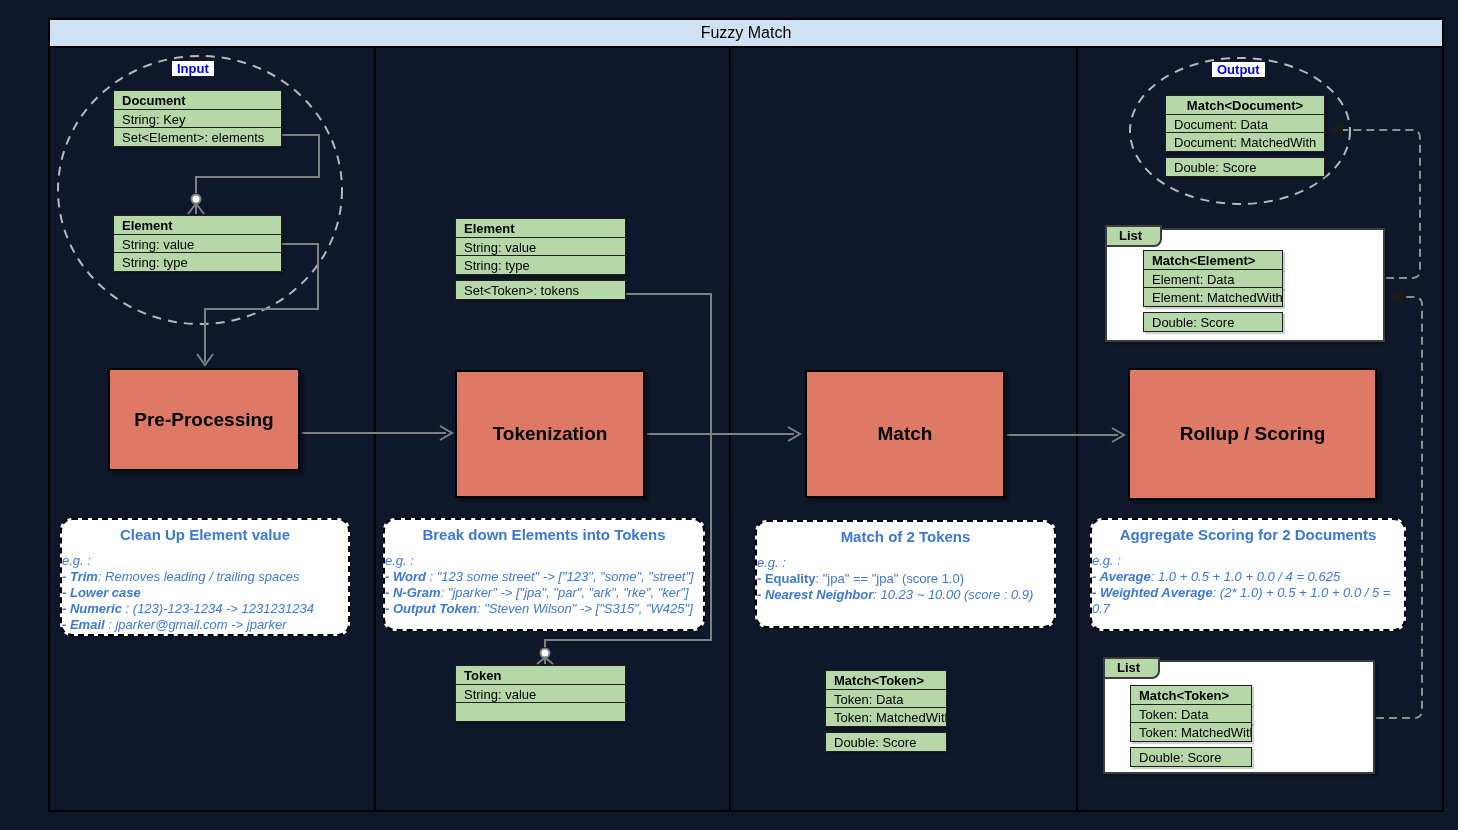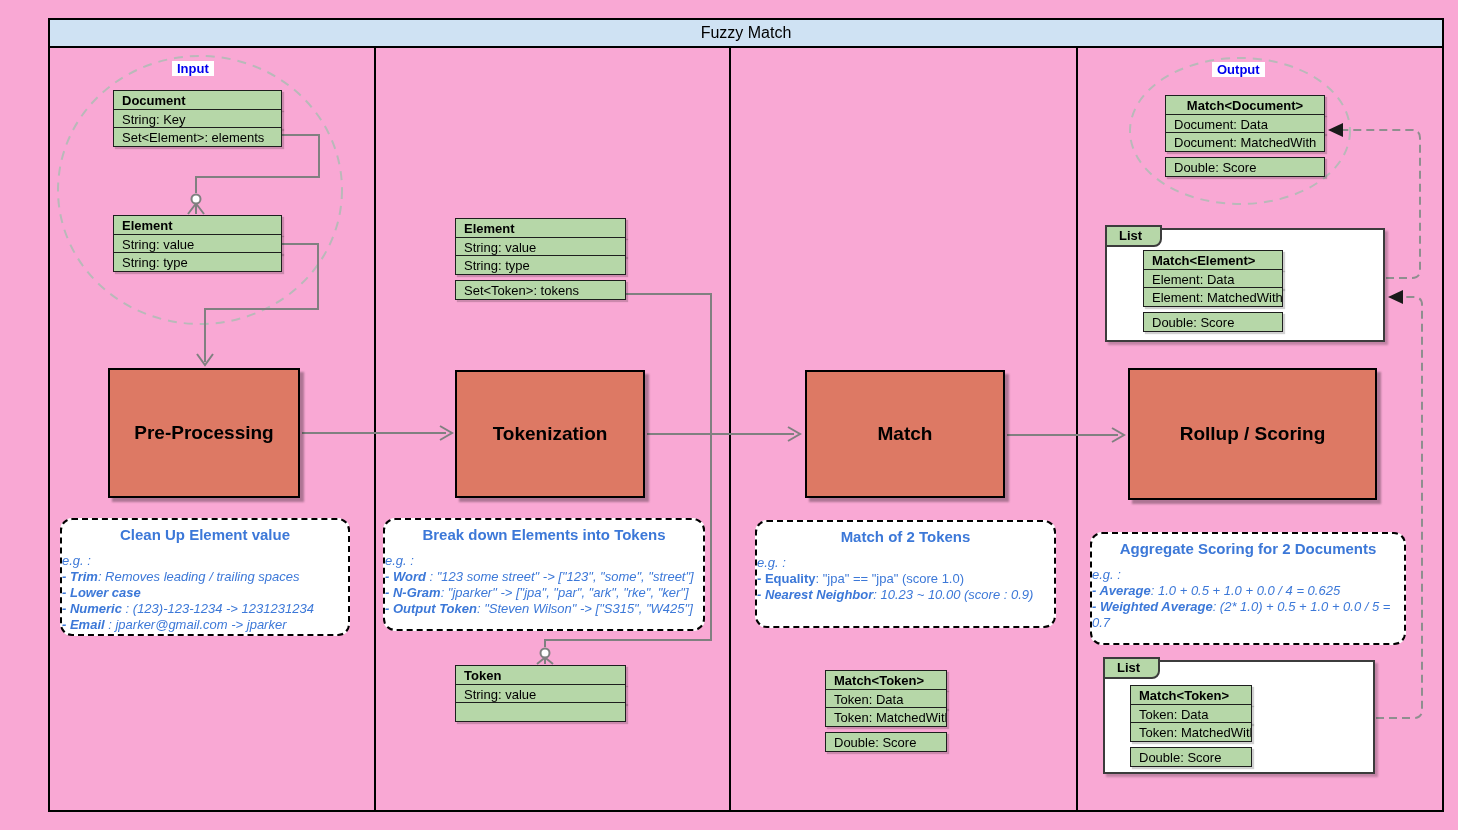--- a/index.html
+++ b/index.html
@@ -1,17 +1,17 @@
 <!DOCTYPE html>
 <html><head>
 <meta charset="utf-8">
 <style>
   html,body{margin:0;padding:0;background:#ffffff;}
   .canvas{
-    position:relative;width:1458px;height:830px;background:#f9a8d4;
+    position:relative;width:1458px;height:830px;background:#0f172a;
     font-family:"Liberation Sans","DejaVu Sans",sans-serif;color:#000;
     overflow:hidden;
   }
   .frame{position:absolute;left:48px;top:18px;width:1392px;height:790px;border:2px solid #000;}
   .titleband{
     position:absolute;left:48px;top:18px;width:1392px;height:26px;
     background:#cfe2f3;border:2px solid #000;
     display:flex;align-items:center;justify-content:center;
     font-size:16px;
   }
@@ -157,21 +157,21 @@
 
   <div class="folderbody" style="left:1103px;top:660px;width:272px;height:114px;"></div>
   <div class="foldertab" style="left:1103px;top:657px;width:57px;height:22px;">List</div>
   <div class="tbl" style="left:1130px;top:685px;width:122px;">
     <div class="r hdr">Match&lt;Token&gt;</div>
     <div class="r">Token: Data</div>
     <div class="r">Token: MatchedWith</div>
     <div class="r gap">Double: Score</div>
   </div>
 
-  <div class="pbox" style="left:108px;top:368px;width:192px;height:130px;">
+  <div class="pbox" style="left:108px;top:368px;width:192px;height:103px;">
     <span>Pre-Processing</span>
   </div>
   <div class="pbox" style="left:455px;top:370px;width:190px;height:128px;">
     <span>Tokenization</span>
   </div>
   <div class="pbox" style="left:805px;top:370px;width:200px;height:128px;">
     <span>Match</span>
   </div>
   <div class="pbox" style="left:1128px;top:368px;width:249px;height:132px;">
     <span>Rollup / Scoring</span>
@@ -200,21 +200,21 @@
 
   <div class="note" style="left:755px;top:520px;width:301px;height:108px;">
     <div class="ntitle">Match of 2 Tokens</div>
     <div class="nbody">
       <div class="nline"><span>e.g. :</span></div>
       <div class="nline upright"><span class="nb">- Equality</span><span>: "jpa" == "jpa" (score 1.0)</span></div>
       <div class="nline"><span class="nb">- Nearest Neighbor</span><span>: 10.23 ~ 10.00 (score : 0.9)</span></div>
     </div>
   </div>
 
-  <div class="note" style="left:1090px;top:532px;width:316px;height:113px;">
+  <div class="note" style="left:1090px;top:518px;width:316px;height:113px;">
     <div class="ntitle">Aggregate Scoring for 2 Documents</div>
     <div class="nbody">
       <div class="nline"><span>e.g. :</span></div>
       <div class="nline"><span class="nb">- Average</span><span>:  1.0 + 0.5 + 1.0 + 0.0 / 4 = 0.625</span></div>
       <div class="nline"><span class="nb">- Weighted Average</span><span>: (2* 1.0) + 0.5 + 1.0 + 0.0 / 5 = 0.7</span></div>
     </div>
   </div>
 
 </div>
 

